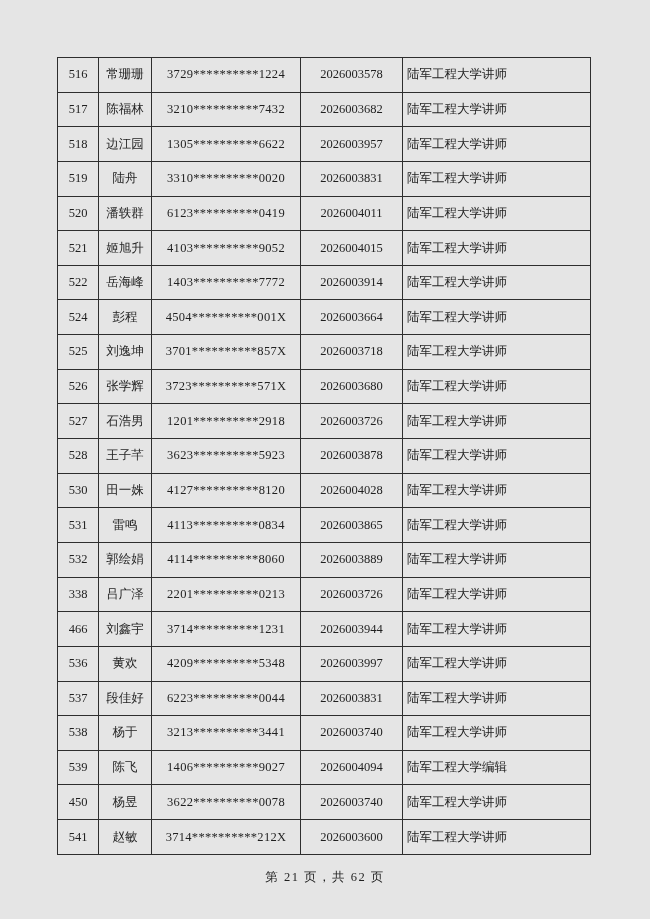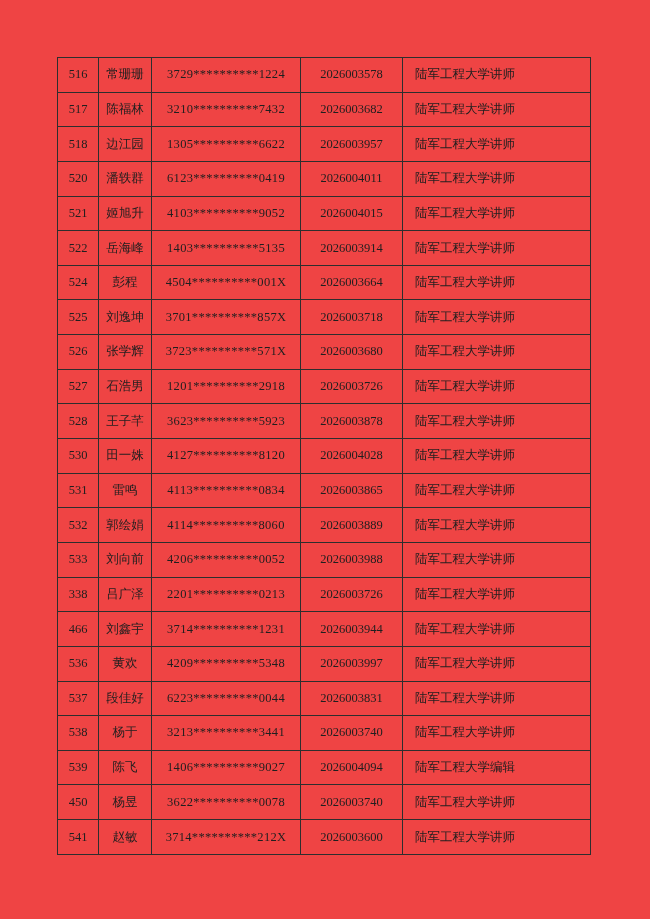--- a/index.html
+++ b/index.html
@@ -5,21 +5,21 @@
   * { margin: 0; padding: 0; box-sizing: border-box; }
   html, body {
     background: #ffffff;
     font-family: "Liberation Serif", "DejaVu Serif", serif;
     color: #1f1f1f;
   }
   .page {
     position: relative;
     width: 650px;
     height: 919px;
-    background: #ef4444;
+    background: #e5e5e5;
     overflow: hidden;
   }
   table.roster {
     position: absolute;
     left: 57px;
     top: 57px;
     width: 533px;
     height: 798px;
     border-collapse: collapse;
     table-layout: fixed;
@@ -29,21 +29,21 @@
     font-size: 12.5px;
     text-align: center;
     vertical-align: middle;
     white-space: nowrap;
     overflow: hidden;
     padding: 0;
     color: #1f1f1f;
   }
   table.roster td.c-position {
     text-align: left;
-    padding-left: 12px;
+    padding-left: 4px;
   }
   table.roster td.c-id {
     letter-spacing: 0.3px;
     margin-top: 24px;
   }
   .footer {
     position: absolute;
     left: 0;
     top: 869px;
     width: 650px;
@@ -85,41 +85,48 @@
         </tr>
 
         <tr>
           <td class="c-seq">518</td>
           <td class="c-name">边江园</td>
           <td class="c-id">1305**********6622</td>
           <td class="c-code">2026003957</td>
           <td class="c-position">陆军工程大学讲师</td>
         </tr>
 
+        <tr>
+          <td class="c-seq">519</td>
+          <td class="c-name">陆舟</td>
+          <td class="c-id">3310**********0020</td>
+          <td class="c-code">2026003831</td>
+          <td class="c-position">陆军工程大学讲师</td>
+        </tr>
 
         <tr>
           <td class="c-seq">520</td>
           <td class="c-name">潘轶群</td>
           <td class="c-id">6123**********0419</td>
           <td class="c-code">2026004011</td>
           <td class="c-position">陆军工程大学讲师</td>
         </tr>
 
         <tr>
           <td class="c-seq">521</td>
           <td class="c-name">姬旭升</td>
           <td class="c-id">4103**********9052</td>
           <td class="c-code">2026004015</td>
           <td class="c-position">陆军工程大学讲师</td>
         </tr>
 
         <tr>
           <td class="c-seq">522</td>
           <td class="c-name">岳海峰</td>
-          <td class="c-id">1403**********5135</td>
+          <td class="c-id">1403**********7772</td>
           <td class="c-code">2026003914</td>
           <td class="c-position">陆军工程大学讲师</td>
         </tr>
 
 
         <tr>
           <td class="c-seq">524</td>
           <td class="c-name">彭程</td>
           <td class="c-id">4504**********001X</td>
           <td class="c-code">2026003664</td>
@@ -176,27 +183,20 @@
         </tr>
 
         <tr>
           <td class="c-seq">532</td>
           <td class="c-name">郭绘娟</td>
           <td class="c-id">4114**********8060</td>
           <td class="c-code">2026003889</td>
           <td class="c-position">陆军工程大学讲师</td>
         </tr>
 
-        <tr>
-          <td class="c-seq">533</td>
-          <td class="c-name">刘向前</td>
-          <td class="c-id">4206**********0052</td>
-          <td class="c-code">2026003988</td>
-          <td class="c-position">陆军工程大学讲师</td>
-        </tr>
 
         <tr>
           <td class="c-seq">338</td>
           <td class="c-name">吕广泽</td>
           <td class="c-id">2201**********0213</td>
           <td class="c-code">2026003726</td>
           <td class="c-position">陆军工程大学讲师</td>
         </tr>
 
         <tr>
@@ -250,14 +250,15 @@
         <tr>
           <td class="c-seq">541</td>
           <td class="c-name">赵敏</td>
           <td class="c-id">3714**********212X</td>
           <td class="c-code">2026003600</td>
           <td class="c-position">陆军工程大学讲师</td>
         </tr>
       </tbody>
   </table>
 
+  <div class="footer">第 21 页，共 62 页</div>
 
 </div>
 
 </body></html>

